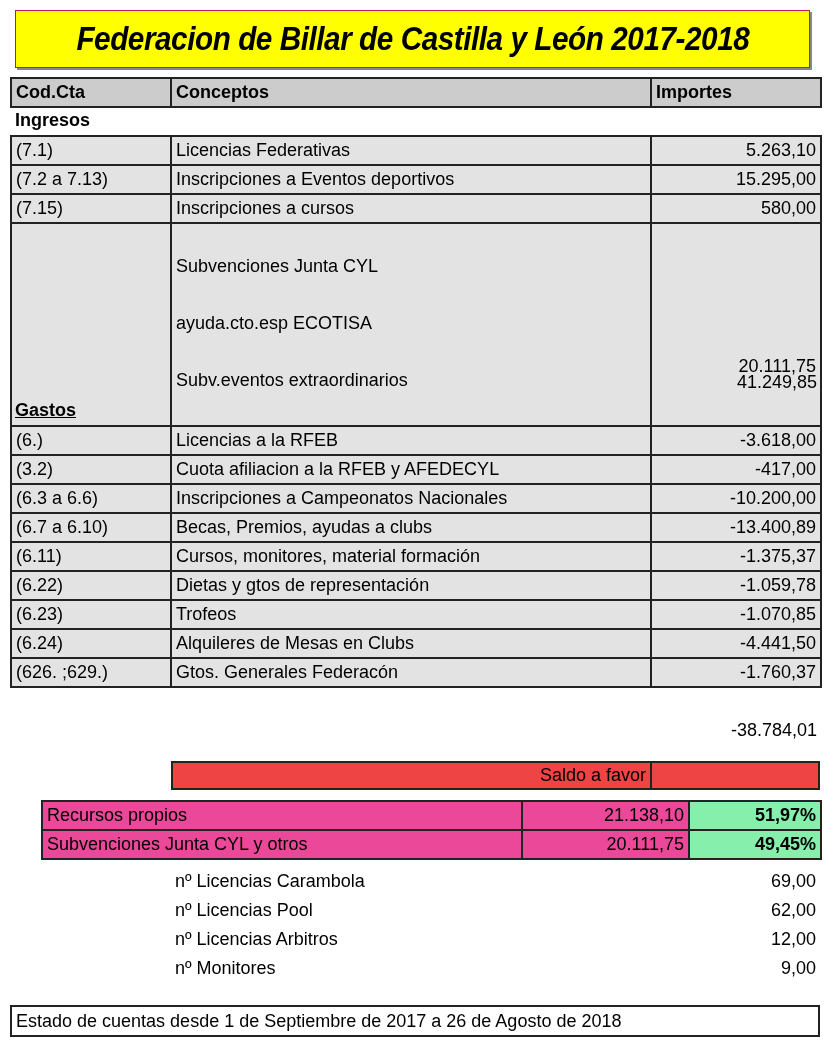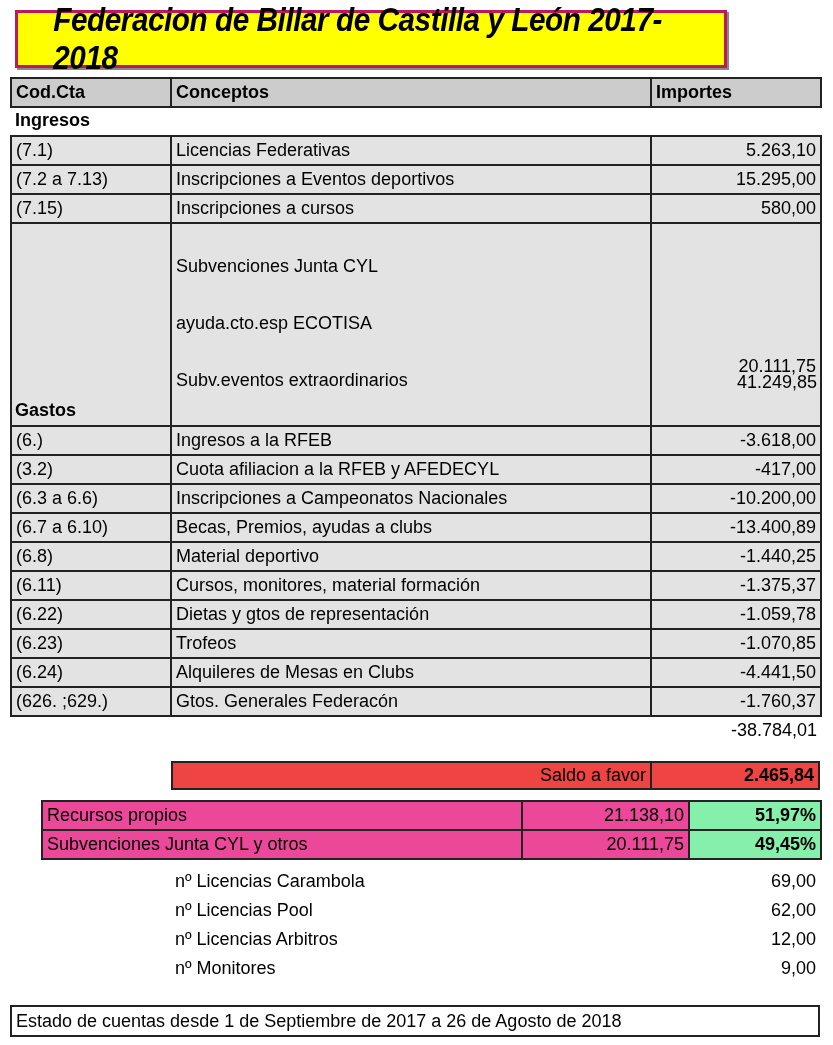--- a/index.html
+++ b/index.html
@@ -1,20 +1,20 @@
 <!DOCTYPE html>
 <html><head>
 <meta charset="utf-8">
 <style>
   html, body { margin:0; padding:0; background:#ffffff; }
   body { width:833px; height:1045px; position:relative; overflow:hidden;
          font-family:"Liberation Sans", sans-serif; color:#000; }
   .abs { position:absolute; box-sizing:border-box; }
-  .title-box { left:15px; top:10px; width:712px; height:58px; background:#ffff00;
-               border:3px solid #be185d; box-shadow:2px 2px 0 #888; display:flex;
+  .title-box { left:15px; top:10px; width:795px; height:58px; background:#ffff00;
+               border:1px solid #be185d; box-shadow:2px 2px 0 #888; display:flex;
                align-items:center; justify-content:center; }
   .title-box span { font-family:"Liberation Sans", sans-serif; font-weight:bold; font-style:italic;
                     font-size:33px; letter-spacing:-0.5px; transform:scaleX(0.9); display:inline-block; }
   .tbl { position:absolute; left:10px; width:810px; border-collapse:collapse; table-layout:fixed; }
   .tbl td { border:2px solid #222; background:#e3e3e3; font-size:18px; padding:0 4px;
             height:29px; box-sizing:border-box; white-space:nowrap; overflow:hidden; }
   .tbl td.amt { text-align:right; }
   .hdr td { background:#cccccc; font-weight:bold; }
   .c1 { width:160px; } .c2 { width:480px; } .c3 { width:170px; }
   .section { font-weight:bold; font-size:18px; left:15px; }
@@ -88,55 +88,50 @@
       <div>Publicidad web</div>
       <div>Subv.actividad y CTPD</div>
     </td>
     <td class="amt" style="height:145px;">20.111,75</td>
   </tr>
 </tbody>
   </table>
 
 <div class="abs total" style="top:372px;">41.249,85</div>
 
-<div class="abs section" style="top:400px;">Gastos</div>
+<div class="abs section" style="top:400px;text-decoration:underline;">Gastos</div>
 
 <table class="tbl" style="top:425px;">
   <colgroup>
       <col class="c1">
       <col class="c2">
       <col class="c3">
     </colgroup>
   <tbody id="gastos-body">
       <tr>
         <td>(6.)</td>
-        <td>Ingresos a la RFEB</td>
+        <td>Licencias a la RFEB</td>
         <td class="amt">-3.618,00</td>
       </tr>
       <tr>
         <td>(3.2)</td>
         <td>Cuota afiliacion a la RFEB y AFEDECYL</td>
         <td class="amt">-417,00</td>
       </tr>
       <tr>
         <td>(6.3 a 6.6)</td>
         <td>Inscripciones a Campeonatos Nacionales</td>
         <td class="amt">-10.200,00</td>
       </tr>
       <tr>
         <td>(6.7 a 6.10)</td>
         <td>Becas, Premios, ayudas a clubs</td>
         <td class="amt">-13.400,89</td>
       </tr>
       <tr>
-        <td>(6.8)</td>
-        <td>Material deportivo</td>
-        <td class="amt">-1.440,25</td>
-      </tr>
-      <tr>
         <td>(6.11)</td>
         <td>Cursos, monitores, material formación</td>
         <td class="amt">-1.375,37</td>
       </tr>
       <tr>
         <td>(6.22)</td>
         <td>Dietas y gtos de representación</td>
         <td class="amt">-1.059,78</td>
       </tr>
       <tr>
@@ -154,21 +149,20 @@
         <td>Gtos. Generales Federacón</td>
         <td class="amt">-1.760,37</td>
       </tr>
     </tbody>
 </table>
 
 <div class="abs total" style="top:720px;">-38.784,01</div>
 
 <div class="abs saldo">
   <div class="lbl">Saldo a favor</div>
-  <div class="val">2.465,84</div>
 </div>
 
 <table class="rec">
   <colgroup>
       <col style="width:480px">
       <col style="width:167px">
       <col style="width:132px">
     </colgroup>
   <tbody>
       <tr>

